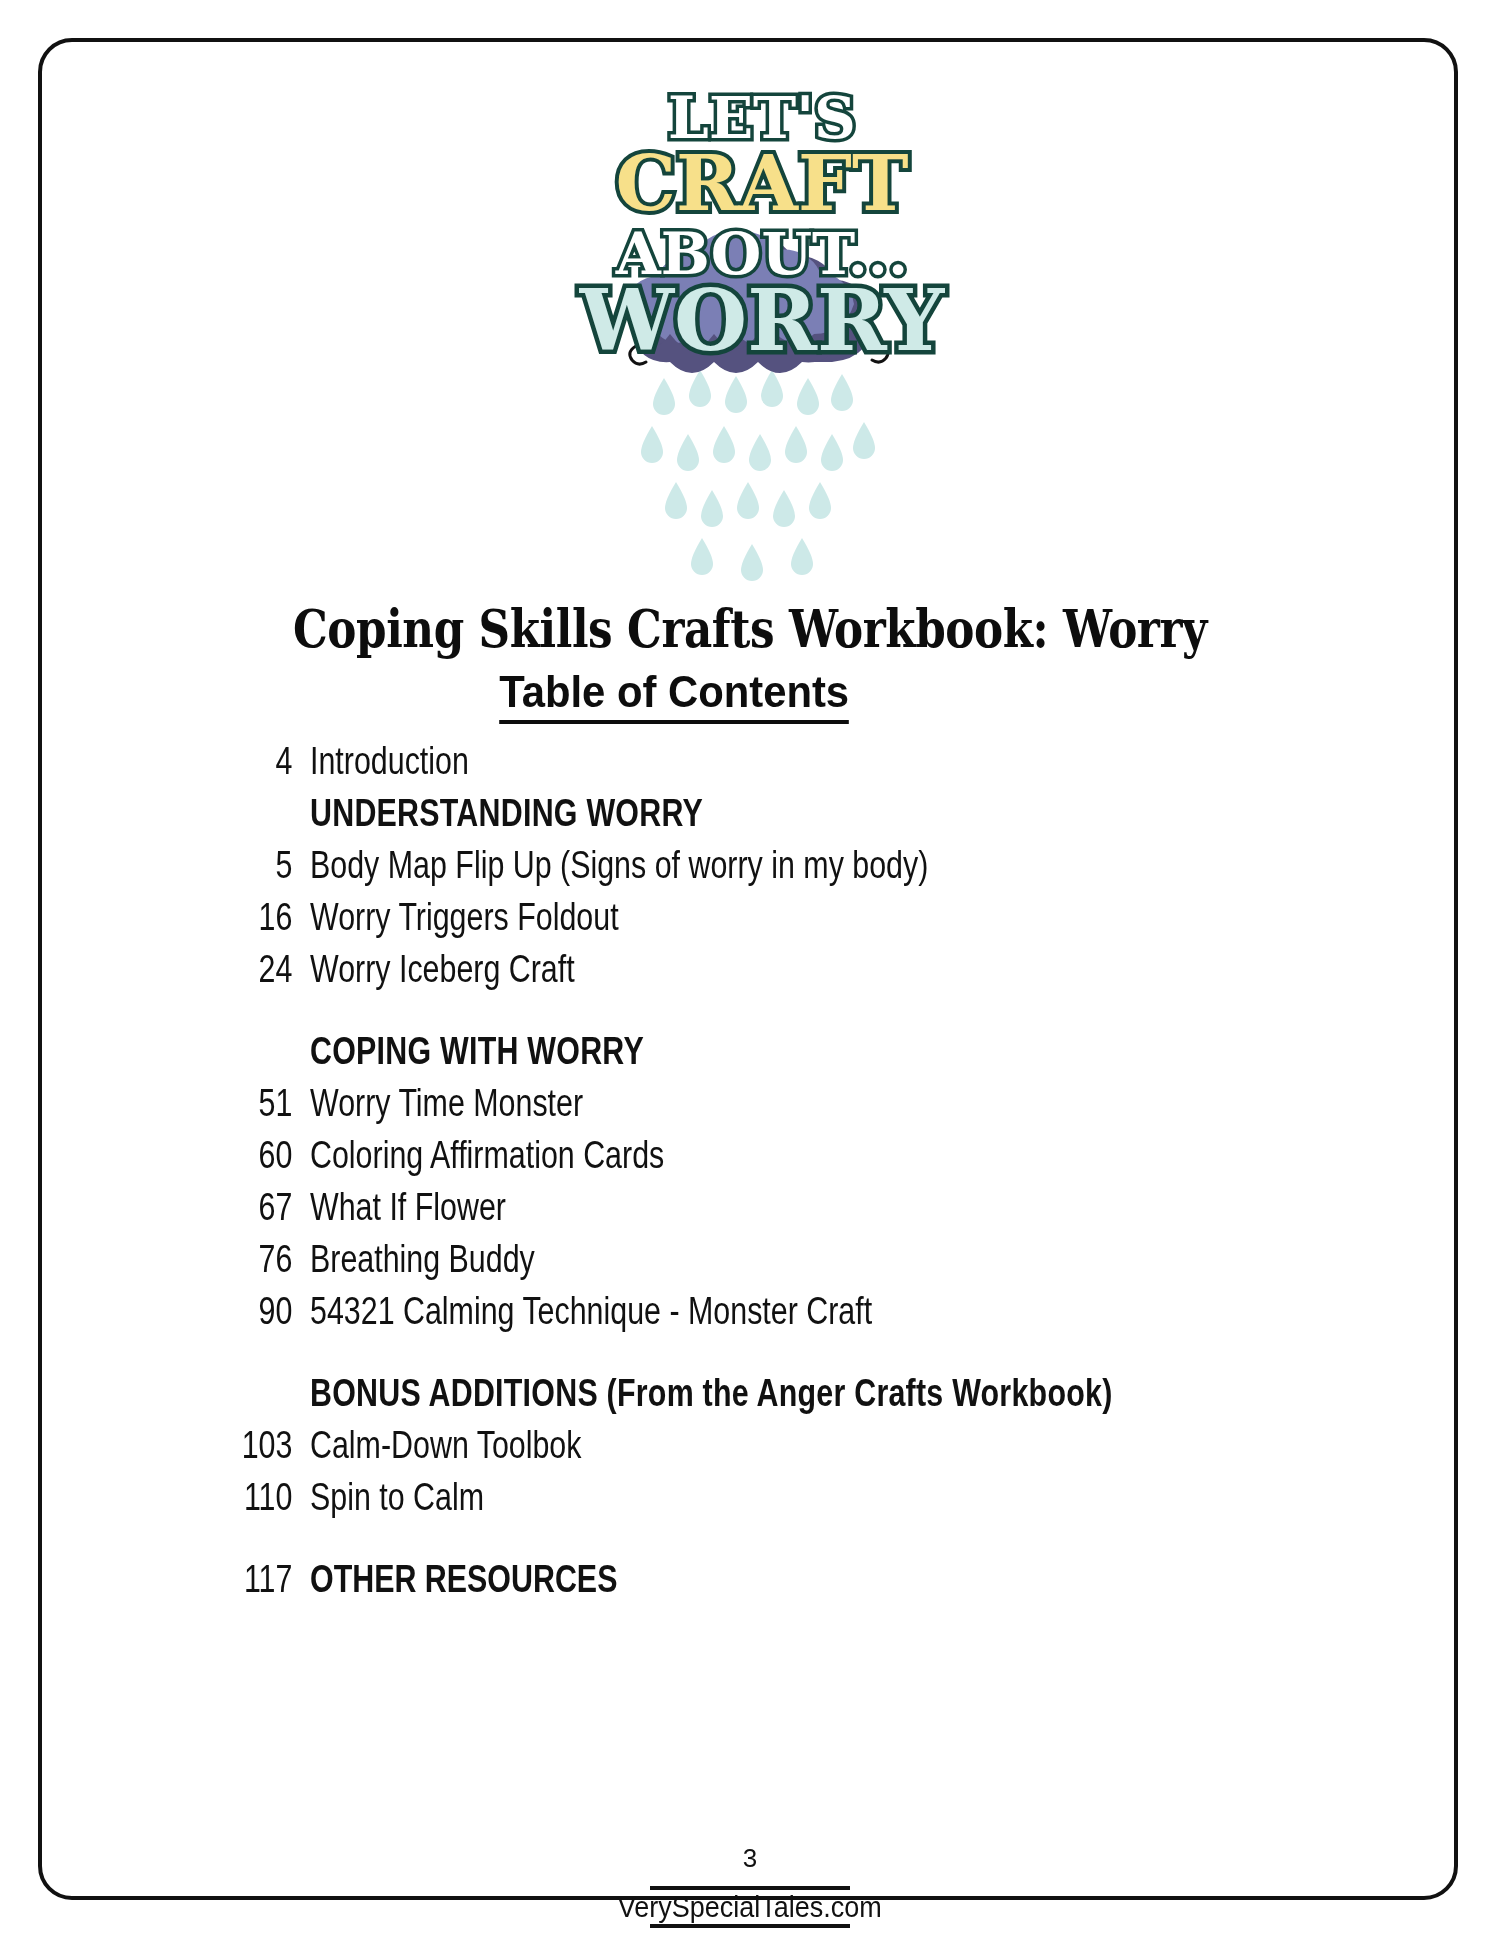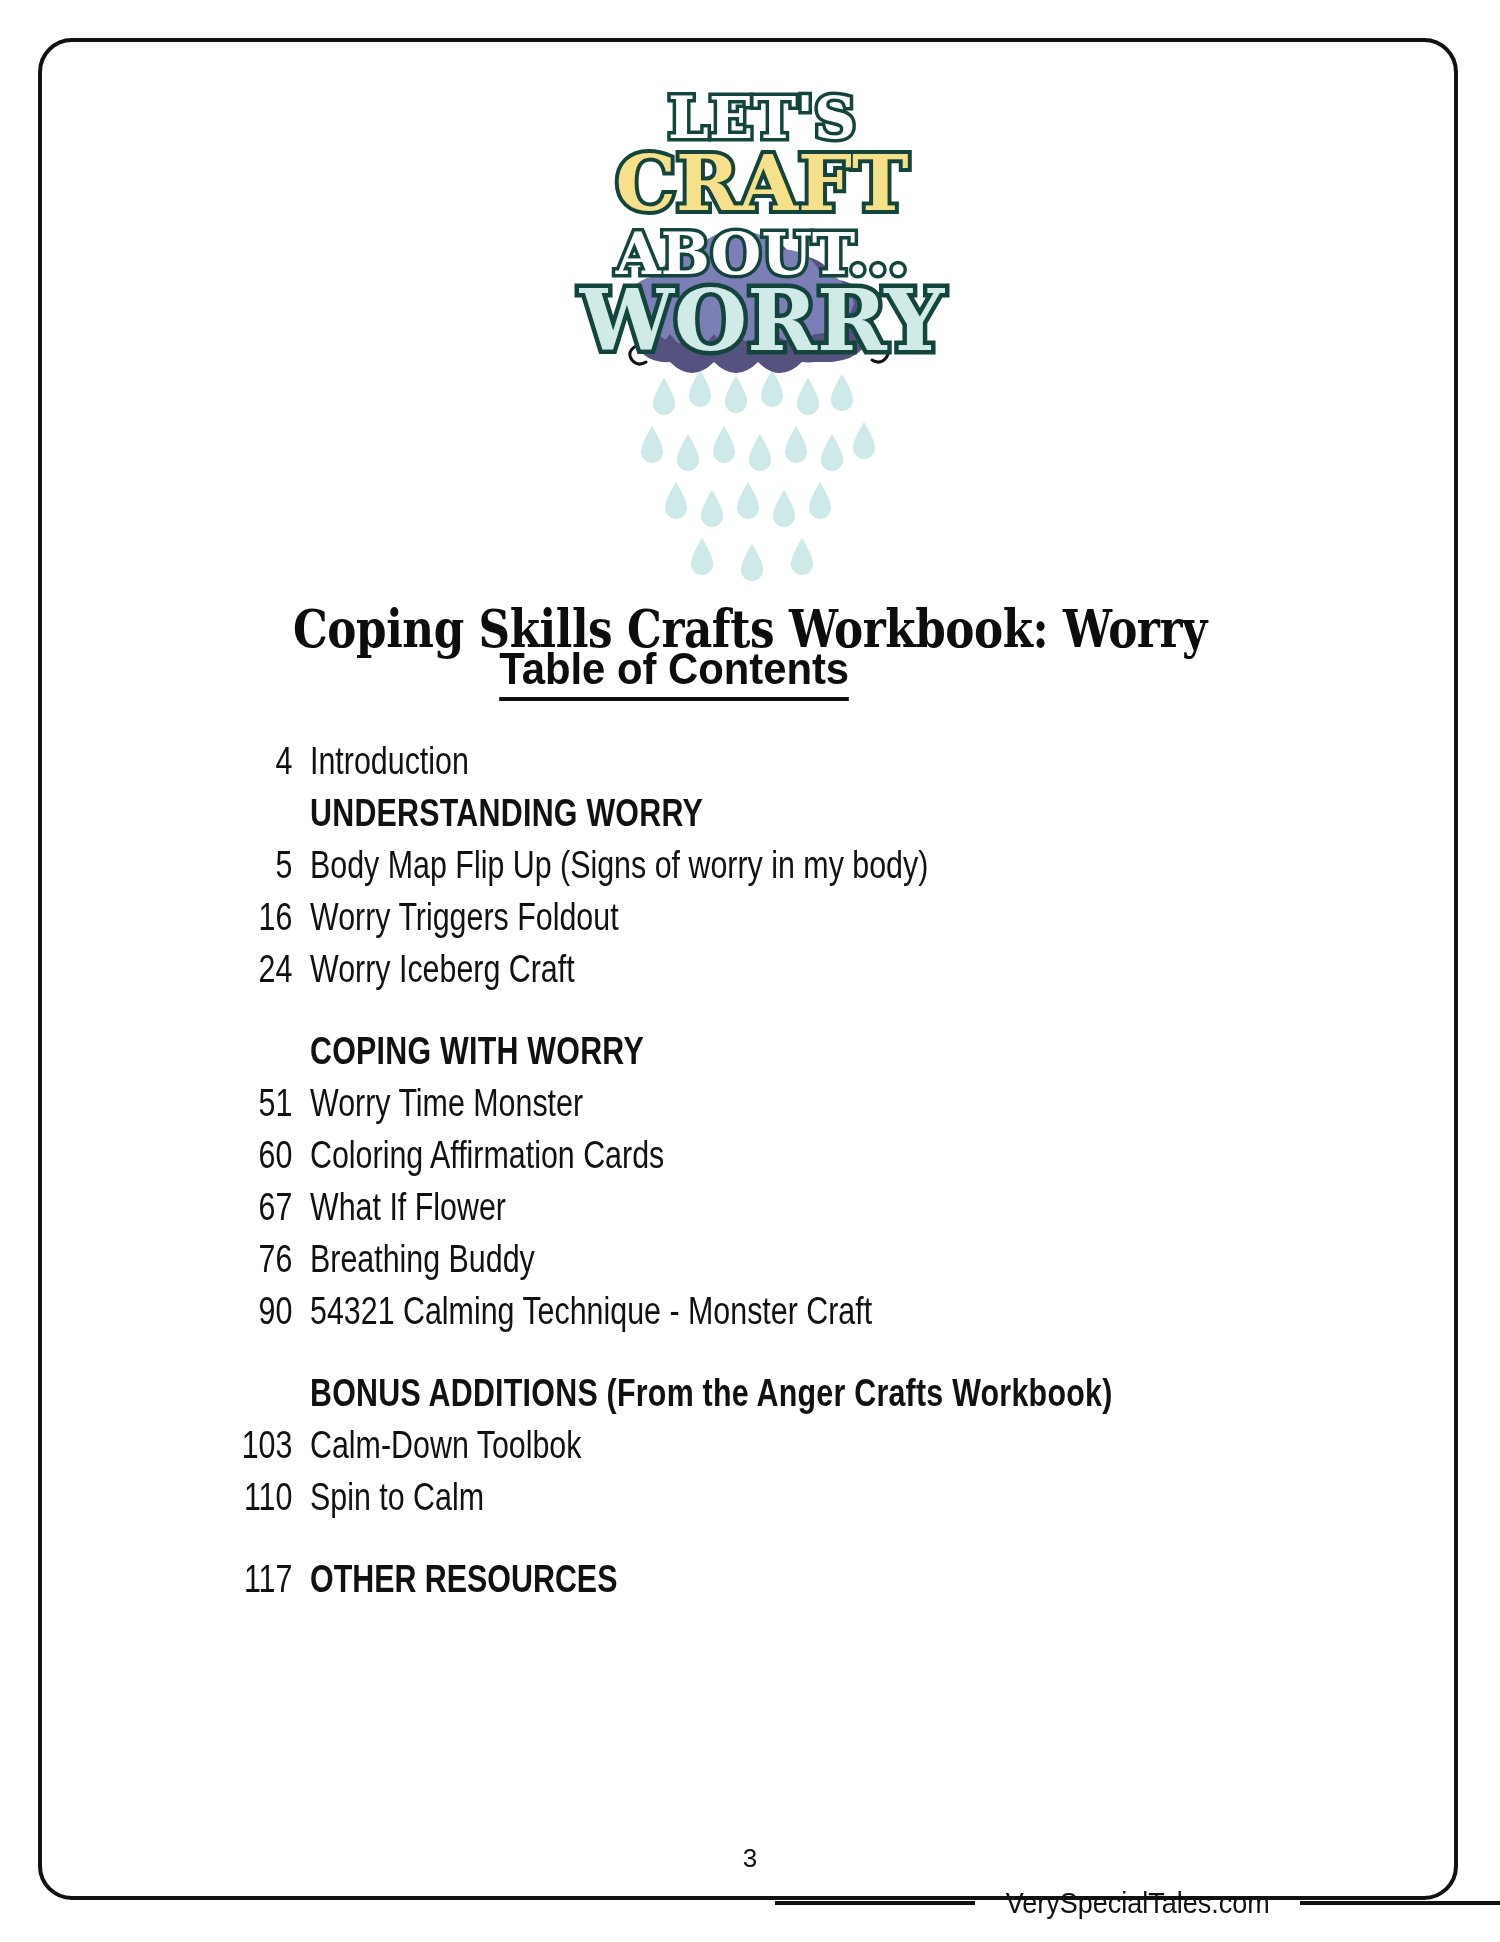--- a/index.html
+++ b/index.html
@@ -67,21 +67,21 @@
     font-size: 52px;
     letter-spacing: -0.5px;
     color: #0d0d0d;
     transform: scaleX(0.84);
     transform-origin: 50% 50%;
     white-space: nowrap;
   }
   .toc-title {
     position: absolute;
     left: 0;
-    top: 644px;
+    top: 667px;
     width: 1348px;
     text-align: center;
   }
   .toc-title span {
     font-family: "Liberation Sans", sans-serif;
     font-weight: bold;
     font-size: 44px;
     color: #0d0d0d;
     border-bottom: 4px solid #0d0d0d;
     padding-bottom: 3px;
@@ -142,20 +142,21 @@
     color: #111111;
   }
   .footer {
     position: absolute;
     left: 0;
     top: 1886px;
     width: 1500px;
     display: flex;
     align-items: center;
     justify-content: flex-end;
+    flex-direction: column;
   }
   .footer .rule {
     height: 4px;
     background: #111111;
     width: 200px;
   }
   .footer .site {
     font-family: "Liberation Sans", sans-serif;
     font-size: 30px;
     color: #111111;

